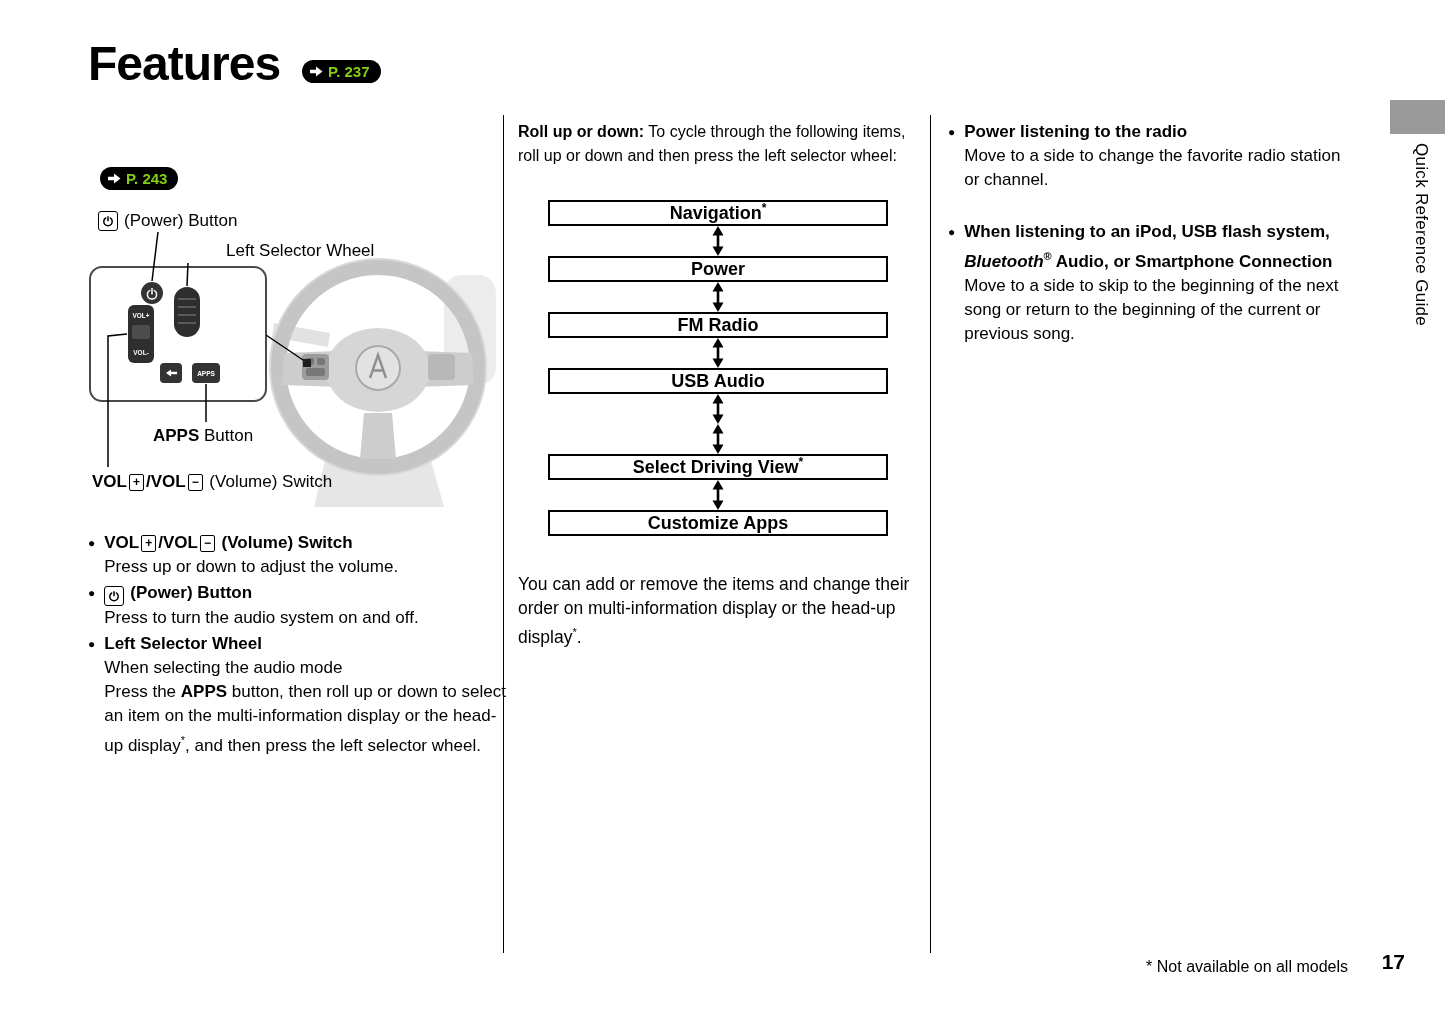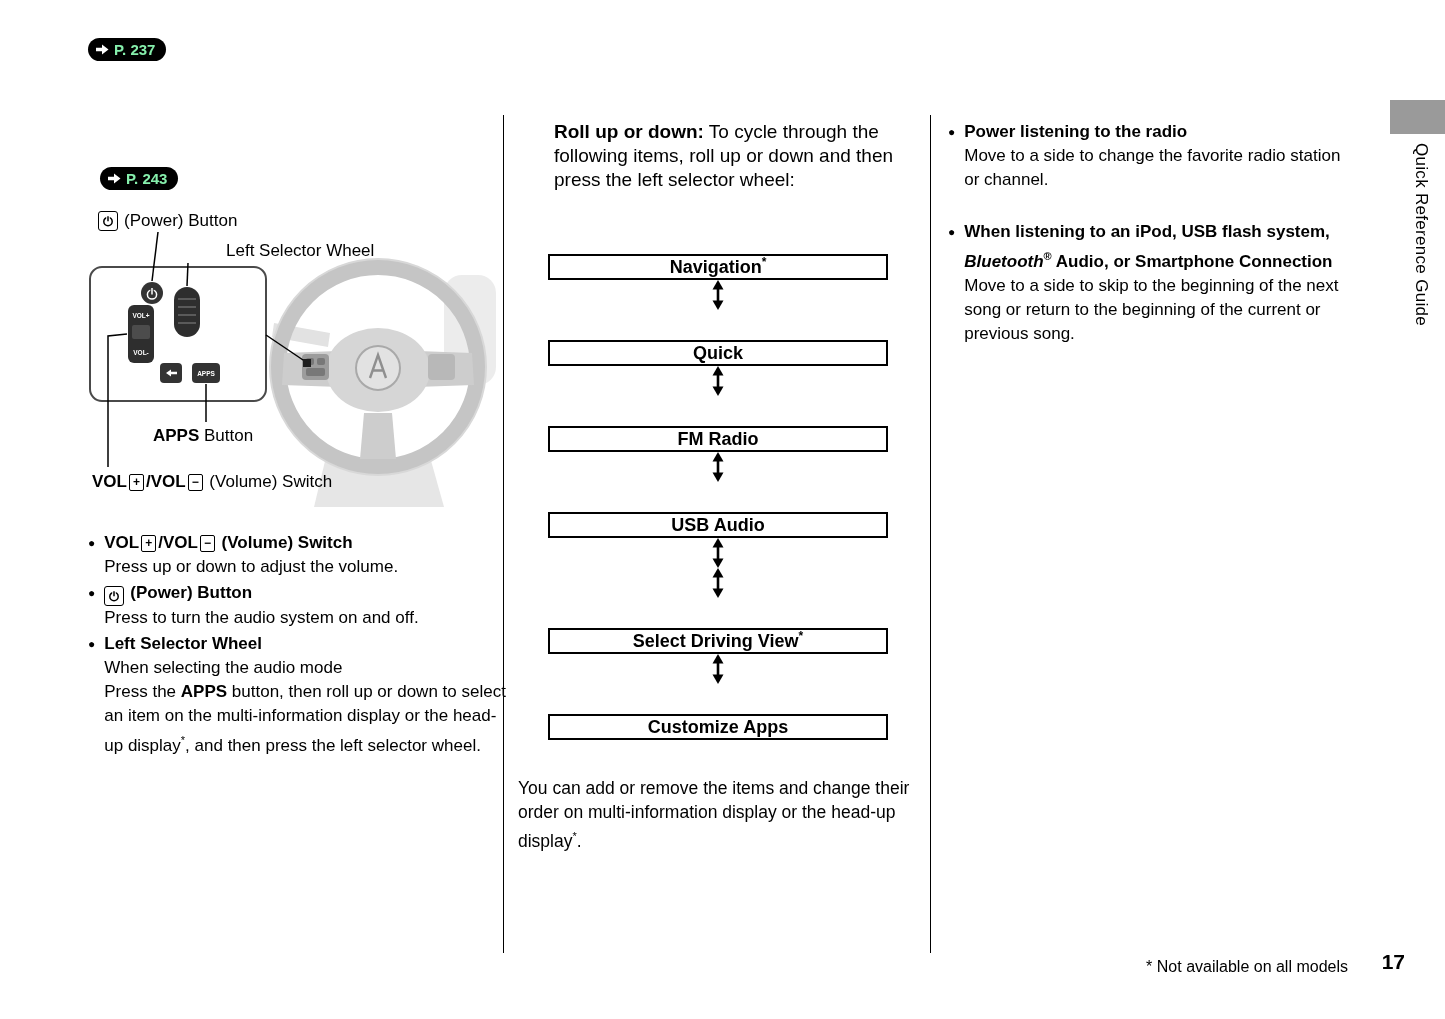--- a/index.html
+++ b/index.html
@@ -3,21 +3,21 @@
 <meta charset="utf-8">
 <style>
   * { margin:0; padding:0; box-sizing:border-box; }
   html,body { background:#fff; }
   body { font-family:"Liberation Sans", sans-serif; color:#000; }
   .page { position:relative; width:1445px; height:1019px; background:#fff; overflow:hidden; }
 
   
   .title-row { position:absolute; left:88px; top:38px; display:flex; align-items:flex-end; gap:22px; }
   .page-title { font-size:48px; font-weight:700; letter-spacing:-1px; line-height:1.1; }
-  .pill { display:inline-flex; align-items:center; gap:5px; background:#000; color:#86efac;
+  .pill { display:inline-flex; align-items:center; gap:5px; background:#000; color:#84cc16;
           border-radius:12px; height:23px; padding:0 11px 0 8px; font-size:15px; font-weight:700; }
   .title-row .pill { margin-bottom:8px; }
   .section-title { position:absolute; left:88px; top:122px; font-size:30px; font-weight:700; }
   .section-pill-wrap { position:absolute; left:100px; top:167px; }
 
   
   .diagram { position:absolute; left:88px; top:205px; width:412px; height:302px; }
   .diagram svg.scene { position:absolute; left:0; top:0; }
   .dg-label { position:absolute; font-size:17px; white-space:nowrap; display:flex; align-items:center; line-height:22px; }
   .icon-box { display:inline-flex; align-items:center; justify-content:center; width:20px; height:20px;
@@ -36,24 +36,24 @@
   .bbody { font-size:17px; line-height:24px; font-weight:400; }
   .bbody sup, .note sup { font-size:11px; }
 
   
   .divider { position:absolute; top:115px; width:1px; height:838px; background:#000; }
   .divider.d1 { left:503px; }
   .divider.d2 { left:930px; }
 
   
   .col-mid { position:absolute; left:518px; top:120px; width:398px; }
-  .intro { font-size:19px; line-height:24px;margin-left:36px; }
+  .intro { font-size:16px; line-height:24px; }
   .flow { margin:32px 0 0 30px; width:340px; display:flex; flex-direction:column; align-items:center; }
   .flow-box { width:100%; height:26px; border:2px solid #000; display:flex; align-items:center;
-              justify-content:center; font-size:18px; font-weight:700; background:#fff;margin-top:30px; }
+              justify-content:center; font-size:18px; font-weight:700; background:#fff; }
   .flow-box sup { font-size:12px; transform:translateY(-5px); }
   .flow-conn { height:30px; width:100%; display:flex; justify-content:center; }
   .note { font-size:17.5px; line-height:24px; margin-top:36px; }
 
   
   .col-right { position:absolute; left:948px; top:120px; width:402px; }
   .rbullet { display:flex; margin-bottom:28px; }
   .rb-title { font-size:17px; line-height:24px; font-weight:700; }
   .rb-title sup { font-size:11px; }
   .rb-body { font-size:17px; line-height:24px; }
@@ -65,20 +65,21 @@
   .page-num { position:absolute; right:40px; top:950px; font-size:21px; font-weight:700; }
 
   b, strong { font-weight:700; }
 </style>
 </head>
 <body>
 
 <div class="page">
 
   <div class="title-row">
+    <h1 class="page-title">Features</h1>
     <span class="pill">
       <svg width="13" height="11" viewBox="0 0 13 11">
         <path d="M0 3.7 h6 v-3.2 l6.5 5 -6.5 5 v-3.2 h-6 z" fill="#fff"></path>
       </svg>
       <span>P. 237</span>
     </span>
   </div>
 
   <div class="section-pill-wrap">
     <span class="pill">
@@ -231,21 +232,21 @@
           <sup>*</sup>
         </div>
       <div class="flow-conn">
           <svg width="18" height="30" viewBox="0 0 18 30">
             <line x1="9" y1="5" x2="9" y2="25" stroke="#000" stroke-width="2.6"></line>
             <polygon points="9,0 3.5,9.5 14.5,9.5" fill="#000"></polygon>
             <polygon points="9,30 3.5,20.5 14.5,20.5" fill="#000"></polygon>
           </svg>
         </div>
       <div class="flow-box">
-          <span>Quick</span>
+          <span>Power</span>
           <sup></sup>
         </div>
       <div class="flow-conn">
           <svg width="18" height="30" viewBox="0 0 18 30">
             <line x1="9" y1="5" x2="9" y2="25" stroke="#000" stroke-width="2.6"></line>
             <polygon points="9,0 3.5,9.5 14.5,9.5" fill="#000"></polygon>
             <polygon points="9,30 3.5,20.5 14.5,20.5" fill="#000"></polygon>
           </svg>
         </div>
       <div class="flow-box">

